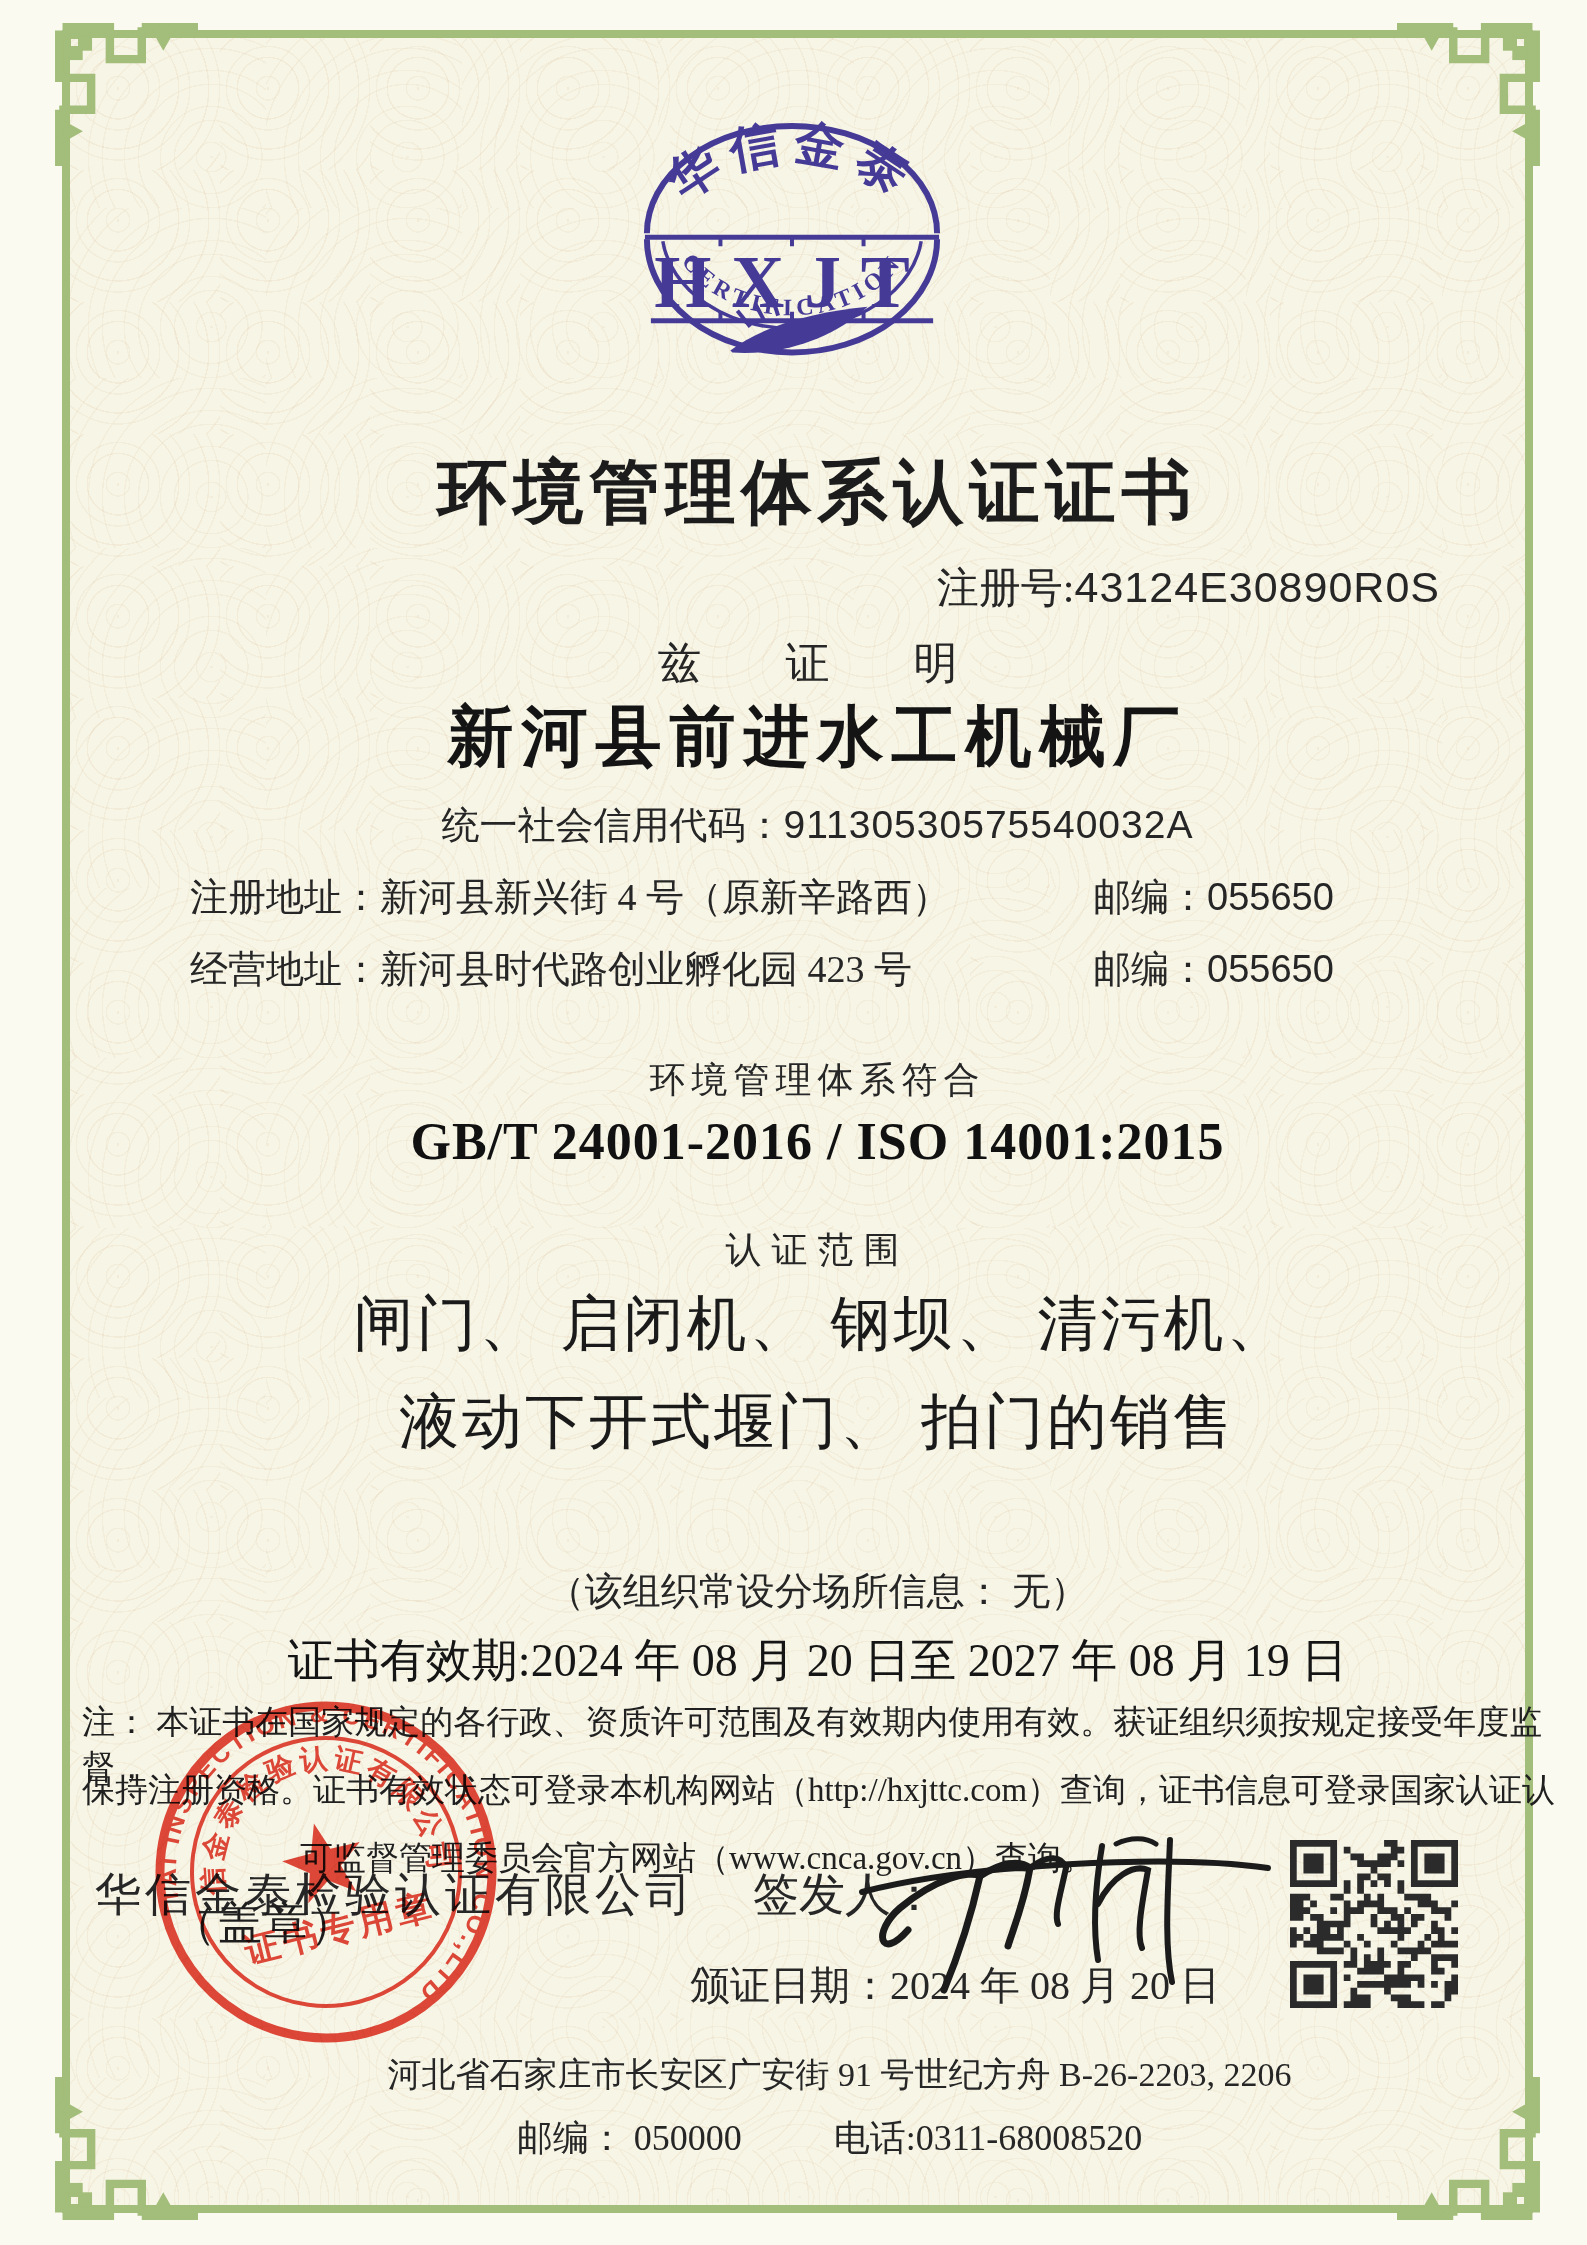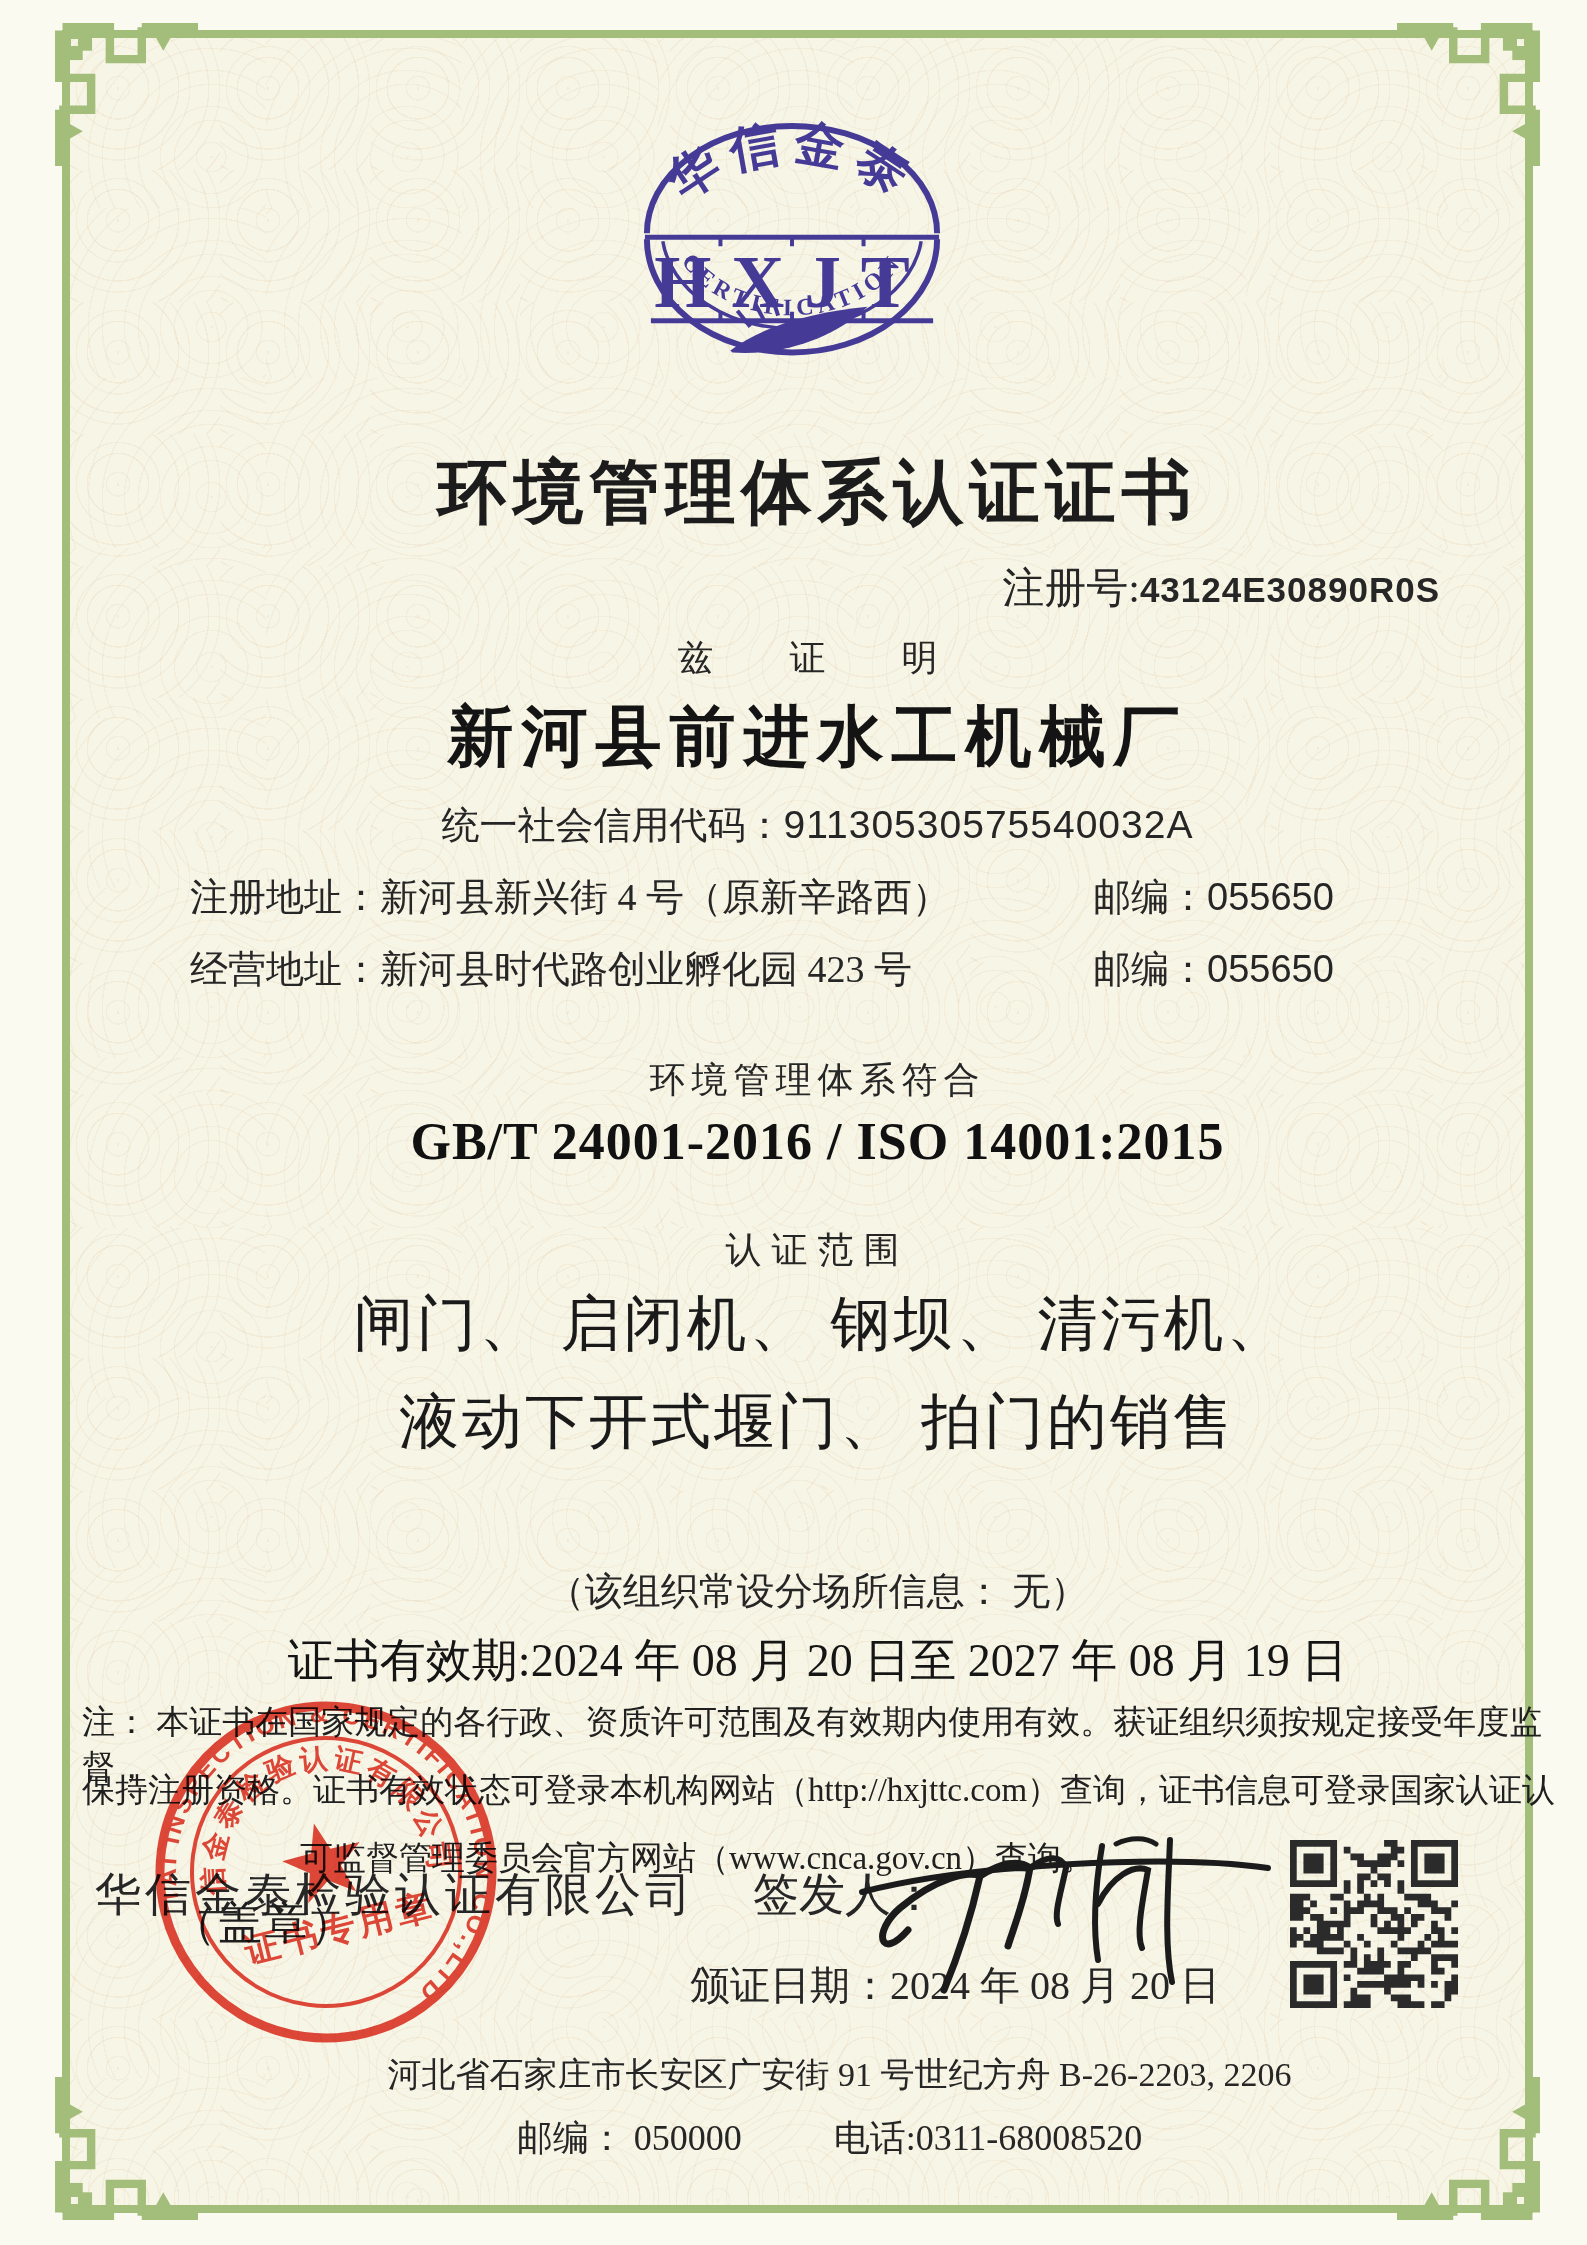--- a/index.html
+++ b/index.html
@@ -26,22 +26,22 @@
   .c-br{bottom:18px;right:40px;transform:rotate(180deg);}
   .c-bl{bottom:18px;left:48px;transform:rotate(270deg);}
 
   .abs{position:absolute;}
   .ctr{left:0;right:0;text-align:center;padding-left:48px;}
   .sans{font-family:"Liberation Sans","DejaVu Sans",sans-serif;}
 
   .logo{left:633px;top:112px;width:318px;z-index:3;}
   .title{top:446px;font-size:70px;font-weight:700;letter-spacing:6px;color:#1c1c1c;}
   .regno{top:560px;right:147px;font-size:42px;}
-  .regno .sans{font-size:35px;letter-spacing:1px;font-weight:bold;}
-  .hereby{top:634px;font-size:36px;letter-spacing:20px;}
+  .regno .sans{font-size:43px;letter-spacing:1px;}
+  .hereby{top:634px;font-size:44px;letter-spacing:20px;}
   .company{top:692px;font-size:66px;font-weight:600;letter-spacing:8px;color:#141414;}
   .creditcode{top:800px;font-size:38px;}
   .creditcode .sans{font-size:39px;letter-spacing:1px;}
   .addr-row{font-size:38px;}
   .addr-left{left:190px;}
   .addr-postal{left:1093px;}
   .row1{top:872px;} .row2{top:944px;}
   .conform{top:1056px;font-size:36px;letter-spacing:6px;}
   .standard{top:1112px;font-size:52px;font-weight:700;letter-spacing:1px;color:#111;}
   .scopelabel{top:1226px;font-size:36px;letter-spacing:10px;}

